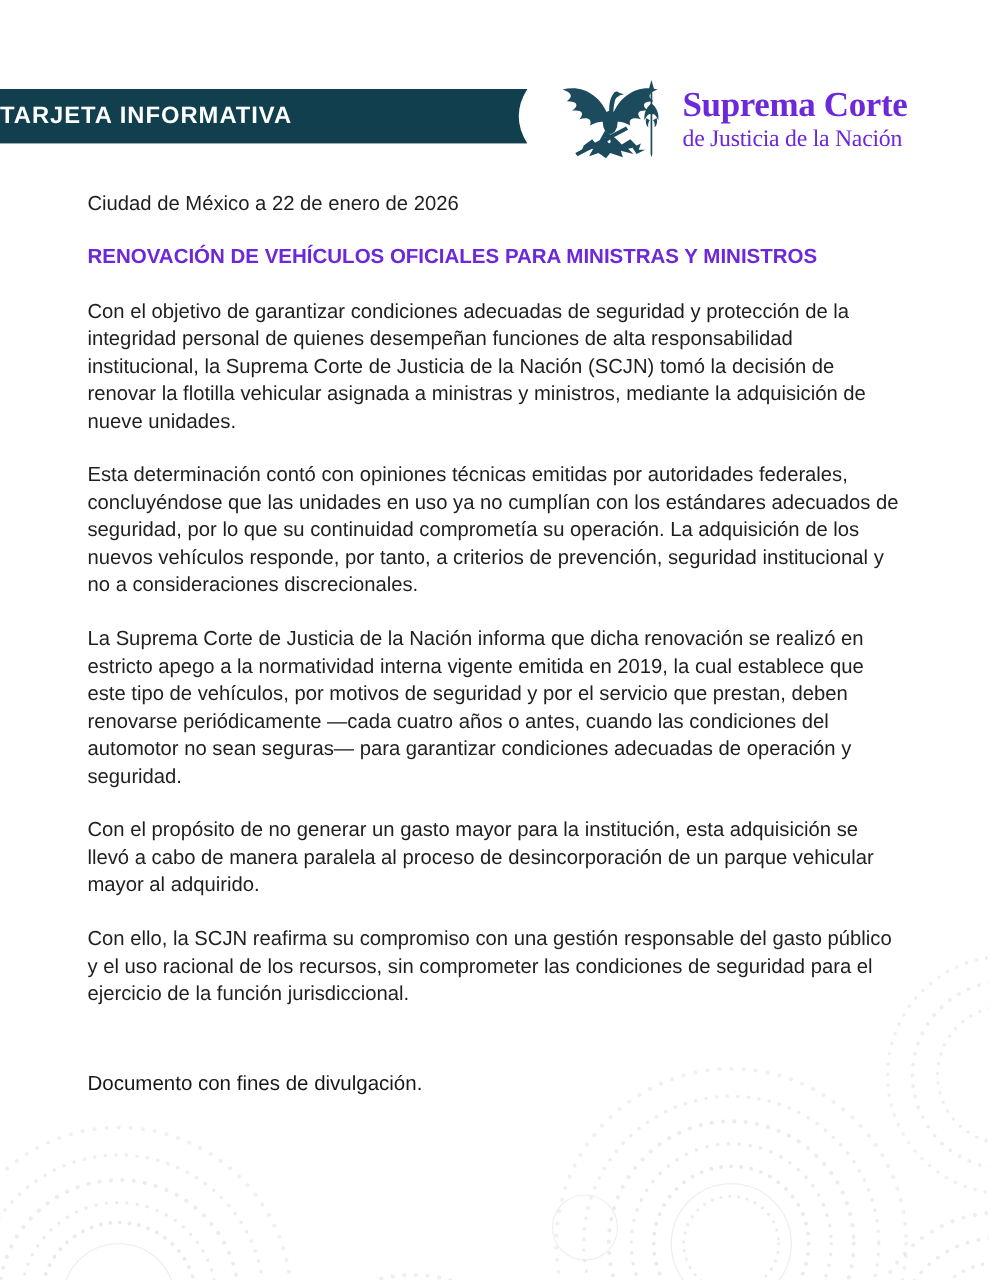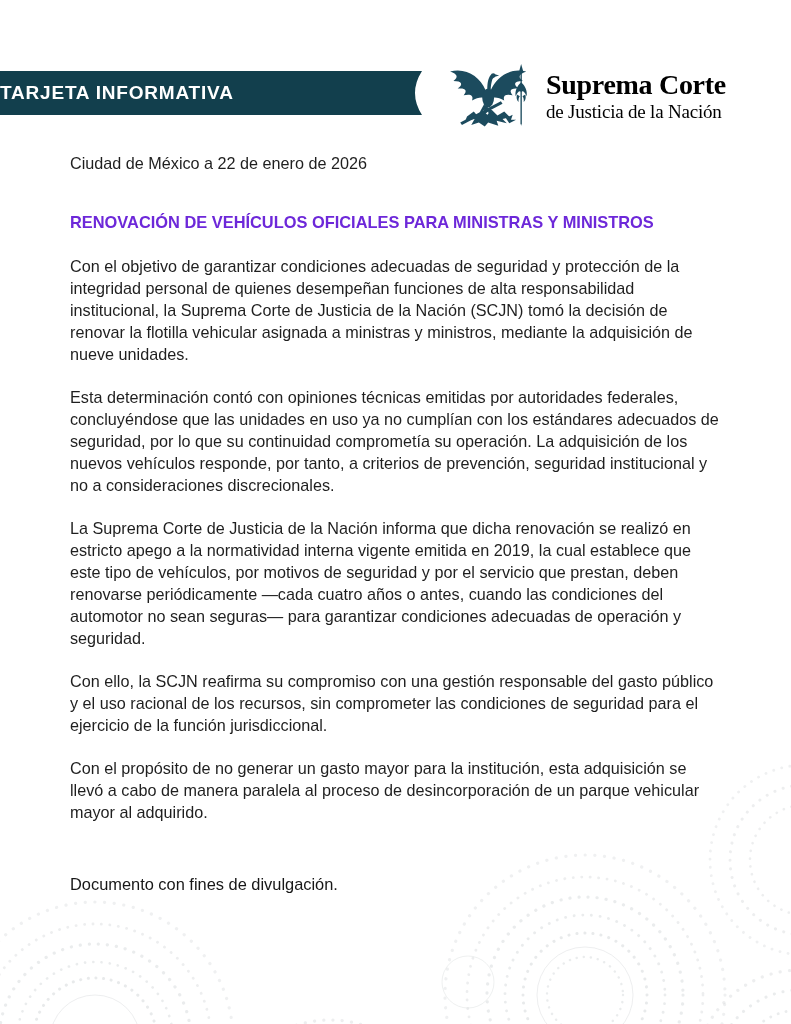--- a/index.html
+++ b/index.html
@@ -42,33 +42,33 @@
   }
   .logo {
     position: absolute;
     left: 443px; top: 64px;
     display: flex;
     align-items: flex-start;
     gap: 11px;
     z-index: 2;
   }
   .logo-emblem { width: 92px; height: 66px; display: block; }
-  .logo-text { padding-top: 7px; font-family: "Liberation Serif", serif; color: #000000; }
+  .logo-text { padding-top: 7px; font-family: "Liberation Serif", serif; color: #6d28d9; }
   .logo-title { font-size: 28px; font-weight: 700; line-height: 1; letter-spacing: -0.3px; }
   .logo-subtitle { font-size: 19px; font-weight: 400; line-height: 1; margin-top: 3px; letter-spacing: -0.2px; }
 
   
   .content {
     position: absolute;
     left: 70px; top: 152px;
     width: 652px;
     z-index: 1;
   }
   .dateline {
-    margin: 0 0 37px 0;
+    margin: 0 0 20px 0;
     font-size: 16.2px;
     line-height: 22px;
     color: #1f1f1f;
   }
   .headline {
     margin: 0 0 22px 0;
     font-size: 16.4px;
     line-height: 22px;
     font-weight: 700;
     color: #6d28d9;
@@ -168,18 +168,18 @@
       </div>
     </div>
   </header>
 
   <main class="content">
     <p class="dateline">Ciudad de México a 22 de enero de 2026</p>
     <h1 class="headline">RENOVACIÓN DE VEHÍCULOS OFICIALES PARA MINISTRAS Y MINISTROS</h1>
     <p class="body-para">Con el objetivo de garantizar condiciones adecuadas de seguridad y protección de la integridad personal de quienes desempeñan funciones de alta responsabilidad institucional, la Suprema Corte de Justicia de la Nación (SCJN) tomó la decisión de renovar la flotilla vehicular asignada a ministras y ministros, mediante la adquisición de nueve unidades.</p>
     <p class="body-para">Esta determinación contó con opiniones técnicas emitidas por autoridades federales, concluyéndose que las unidades en uso ya no cumplían con los estándares adecuados de seguridad, por lo que su continuidad comprometía su operación. La adquisición de los nuevos vehículos responde, por tanto, a criterios de prevención, seguridad institucional y no a consideraciones discrecionales.</p>
     <p class="body-para">La Suprema Corte de Justicia de la Nación informa que dicha renovación se realizó en estricto apego a la normatividad interna vigente emitida en 2019, la cual establece que este tipo de vehículos, por motivos de seguridad y por el servicio que prestan, deben renovarse periódicamente —cada cuatro años o antes, cuando las condiciones del automotor no sean seguras— para garantizar condiciones adecuadas de operación y seguridad.</p>
+    <p class="body-para">Con el propósito de no generar un gasto mayor para la institución, esta adquisición se llevó a cabo de manera paralela al proceso de desincorporación de un parque vehicular mayor al adquirido.</p>
     <p class="body-para">Con ello, la SCJN reafirma su compromiso con una gestión responsable del gasto público y el uso racional de los recursos, sin comprometer las condiciones de seguridad para el ejercicio de la función jurisdiccional.</p>
-    <p class="body-para">Con el propósito de no generar un gasto mayor para la institución, esta adquisición se llevó a cabo de manera paralela al proceso de desincorporación de un parque vehicular mayor al adquirido.</p>
     <p class="footer-note">Documento con fines de divulgación.</p>
   </main>
 
 </div>
 
 </body></html>

